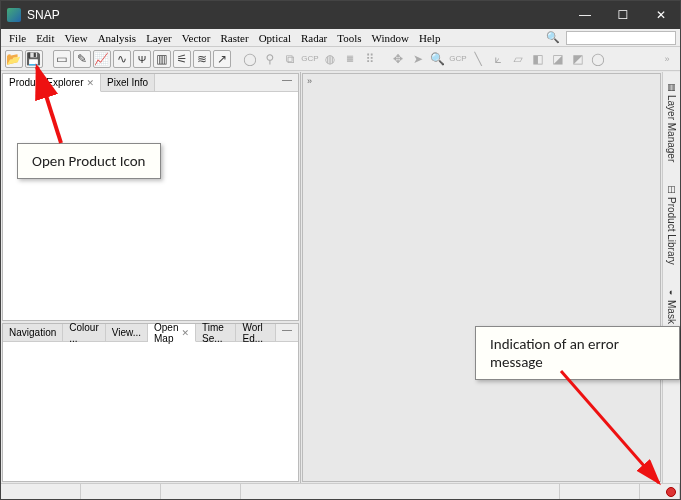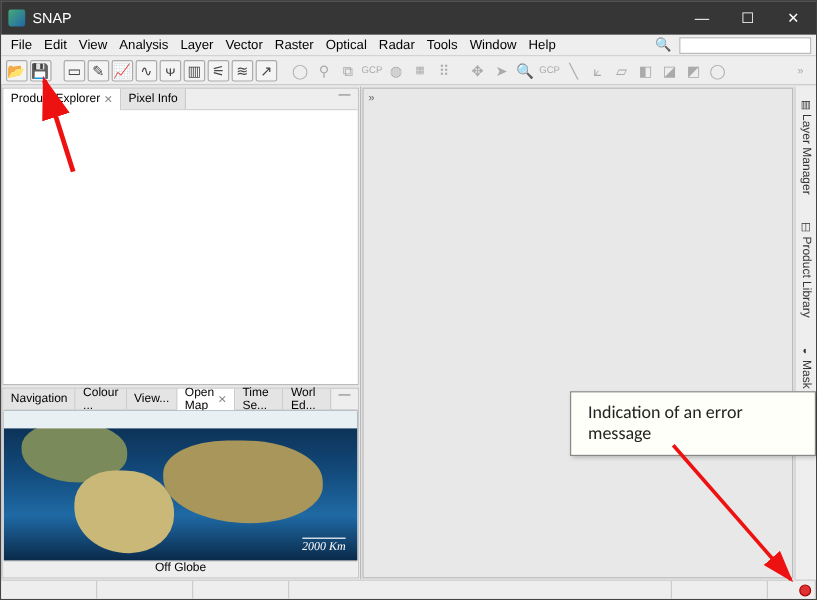--- a/index.html
+++ b/index.html
@@ -19,21 +19,21 @@
   }
   .titlebar-left { display: flex; align-items: flex-start; gap: 6px; }
   .app-icon { width: 14px; height: 14px; background: linear-gradient(135deg,#4a7,#26a); border-radius: 2px; }
   .win-controls { display: flex; height: 100%; }
   .win-btn { width: 38px; display: flex; align-items: center; justify-content: center; color: #fff; font-size: 12px; }
   .win-btn.close { background: transparent; }
   .menubar {
     height: 18px; background: #eee; display: flex; align-items: center; gap: 2px; padding: 0 4px;
     border-bottom: 1px solid #ccc; font-size: 11px;
   }
-  .menubar span { padding: 0 4px; cursor: default; }
+  .menubar span { padding: 0 4px; cursor: default; font-family: Liberation Serif, serif; }
   .searchbox { margin-left: auto; display: flex; align-items: center; gap: 2px; }
   .searchbox input { width: 110px; height: 14px; border: 1px solid #bbb; font-size: 10px; padding: 0 2px; }
   .mag { font-size: 11px; color: #555; }
   .toolbar {
     height: 24px; background: #eee; border-bottom: 1px solid #ccc;
     display: flex; align-items: center; padding: 0 4px; gap: 2px;
   }
   .tbtn {
     width: 18px; height: 18px; display: flex; align-items: center; justify-content: center;
     border: 1px solid transparent; font-size: 12px; color: #444;
@@ -183,32 +183,20 @@
             <span class="x">✕</span>
           </div>
           <div class="tab">
               <span>Time Se...</span>
             </div>
           <div class="tab">
               <span>Worl Ed...</span>
             </div>
           <div class="minbtn">—</div>
         </div>
-        <div class="panel-body">
-          <div class="worldmap">
-            <div class="land" style="left:5%;top:8%;width:30%;height:40%;background:#7a8a5a"></div>
-            <div class="land" style="left:20%;top:40%;width:28%;height:55%;background:#c9b878"></div>
-            <div class="land" style="left:45%;top:20%;width:45%;height:55%;background:#a9965a"></div>
-            <div class="land" style="left:0%;top:0%;width:100%;height:12%;background:#e8f0f4;border-radius:0"></div>
-            <div class="scalebar">
-              <span style="border-top:1px solid #fff;padding-top:1px">2000 Km</span>
-            </div>
-          </div>
-          <div class="maplabel">Off Globe</div>
-        </div>
       </div>
 
     </div>
 
     <div class="mainview">
       <div class="chev">»</div>
     </div>
   </div>
 
   <div class="rightstrip">
@@ -230,20 +218,23 @@
     <div class="status-cell"></div>
     <div class="status-cell"></div>
     <div class="status-cell"></div>
     <div class="status-spacer"></div>
     <div class="status-cell"></div>
     <div class="status-cell"></div>
     <div class="status-cell" style="width:40px"></div>
     <div class="err-icon"></div>
   </div>
 
+  <div class="callout" style="left:16px;top:142px">
+    <span>Open Product Icon</span>
+  </div>
   <div class="callout" style="left:474px;top:325px">
     <span>Indication of an error message</span>
   </div>
 
   <svg class="anno">
     <defs>
       <marker id="ah" markerWidth="10" markerHeight="10" refX="8" refY="3" orient="auto">
         <path d="M0,0 L0,6 L9,3 z" fill="#e11"></path>
       </marker>
     </defs>

